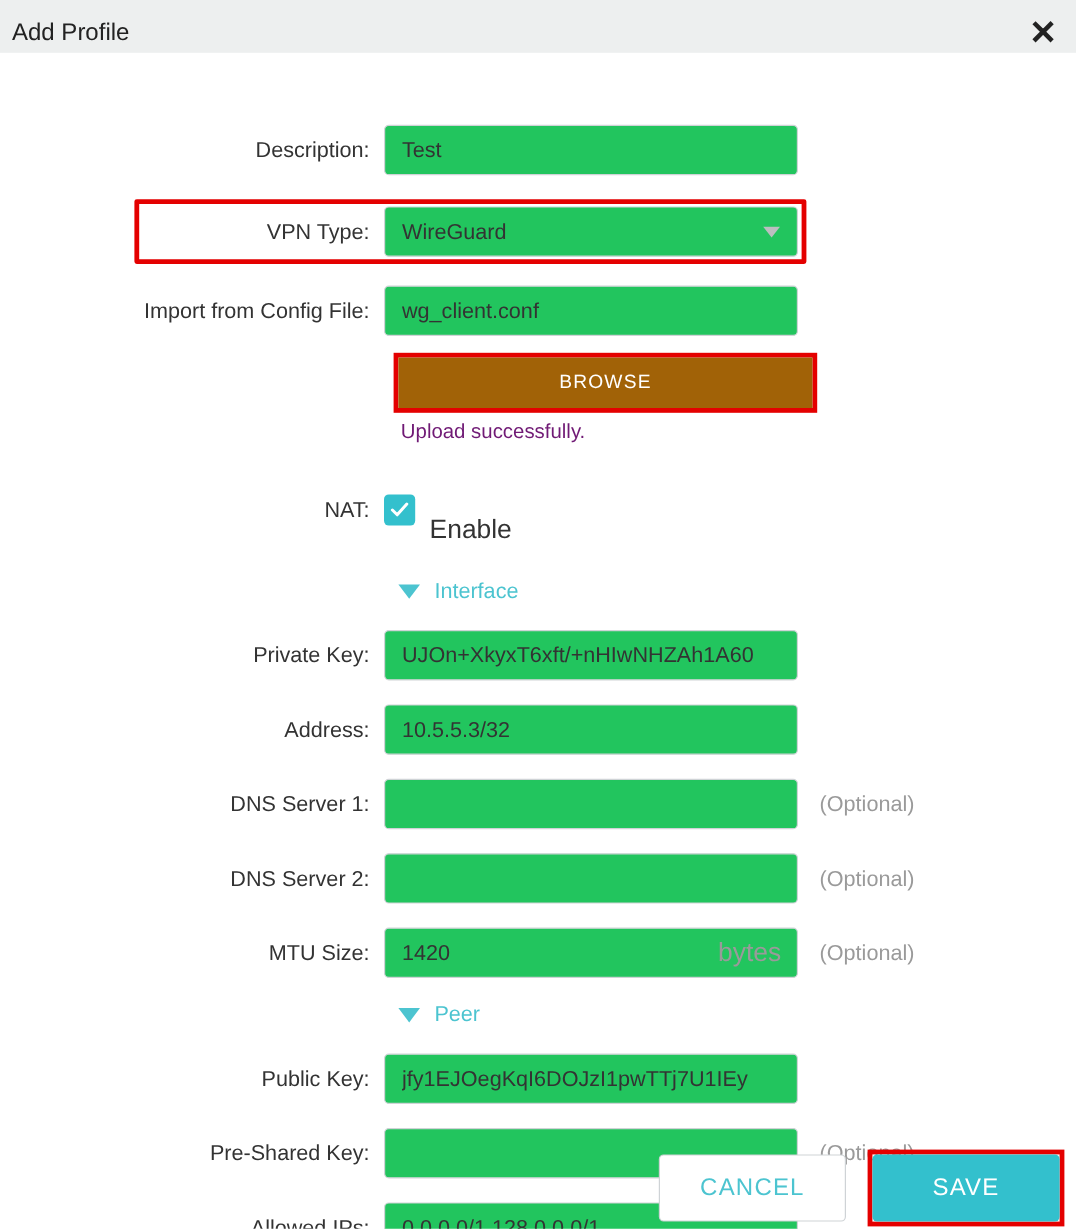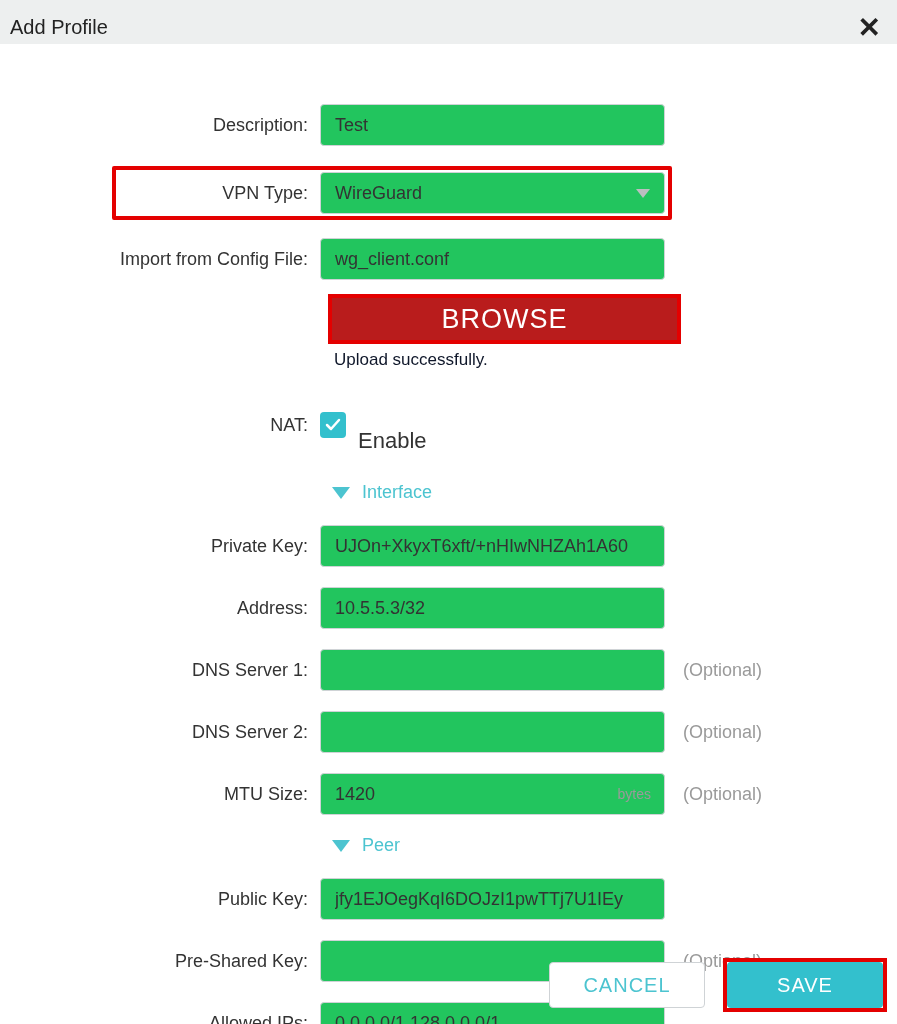--- a/index.html
+++ b/index.html
@@ -73,21 +73,21 @@
     border-right: 7px solid transparent;
     border-top: 9px solid #bcbec0;
   }
   .suffix-inside {
     position: absolute;
     right: 14px;
     top: 0;
     bottom: 0;
     display: flex;
     align-items: center;
-    font-size: 14px;
+    font-size: 22px;
     color: #9a9a9a;
     pointer-events: none;
   }
   .hl-red {
     border: 4px solid #e40000;
     border-radius: 2px;
   }
   .row-vpntype .hl-red {
     display: flex;
     align-items: center;
@@ -97,37 +97,37 @@
   }
   .row-vpntype .label { width: 204px; }
   .browse-row {
     display: flex;
     margin-left: 328px;
     margin-bottom: 6px;
   }
   .browse-btn {
     width: 345px;
     height: 42px;
-    background: #b91c1c;
+    background: #a16207;
     color: #fff;
-    font-size: 27px;
+    font-size: 16px;
     letter-spacing: 1px;
     display: flex;
     align-items: center;
     justify-content: center;
     cursor: pointer;
   }
   .browse-wrap {
     border: 4px solid #e40000;
     display: inline-flex;
   }
   .upload-status {
     margin-left: 334px;
     font-size: 17px;
-    color: #0f172a;
+    color: #701a75;
     margin-bottom: 26px;
   }
   .nat-row .control {
     display: flex;
     align-items: center;
   }
   .checkbox {
     width: 26px;
     height: 26px;
     border-radius: 4px;
@@ -157,21 +157,21 @@
   }
   .footer {
     position: absolute;
     right: 10px;
     top: 958px;
     display: flex;
     gap: 18px;
     align-items: center;
   }
   .btn {
-    height: 46px;
+    height: 56px;
     min-width: 156px;
     border-radius: 4px;
     font-size: 20px;
     letter-spacing: 1px;
     display: flex;
     align-items: center;
     justify-content: center;
     cursor: pointer;
   }
   .btn-cancel {

